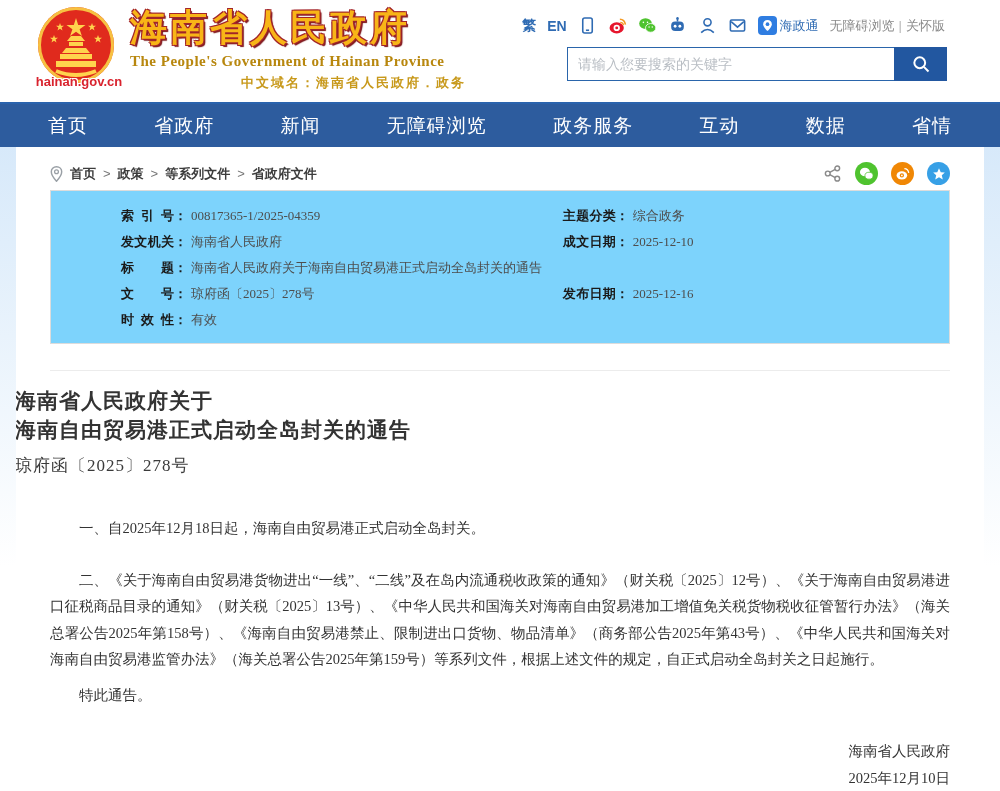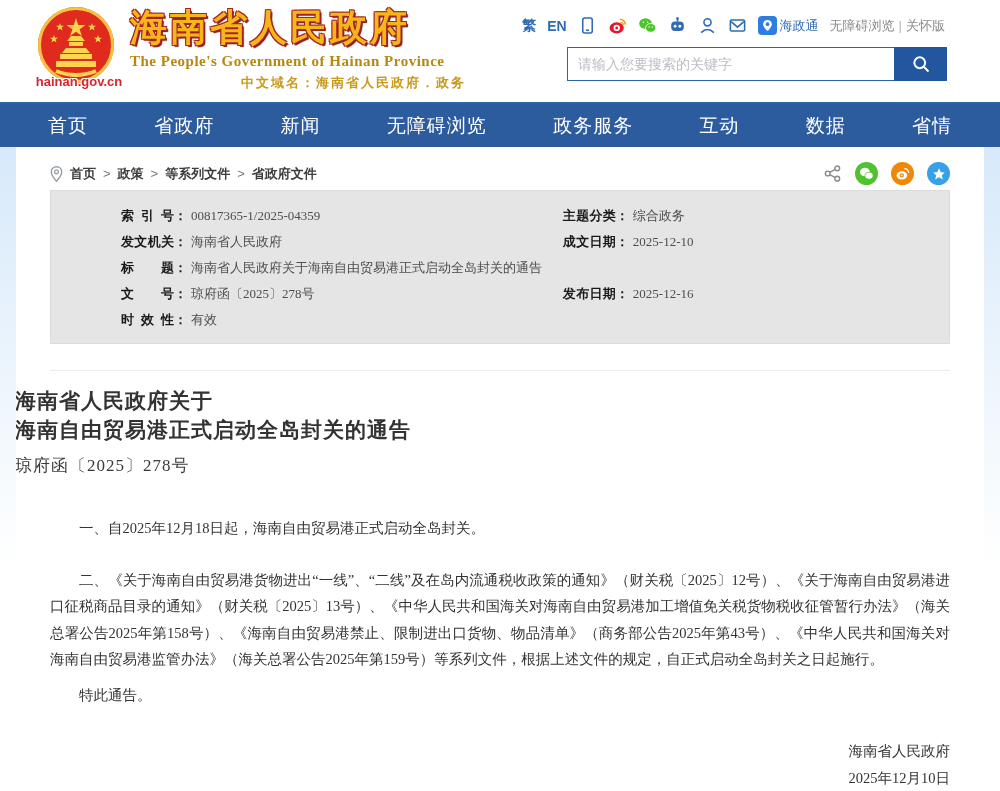--- a/index.html
+++ b/index.html
@@ -51,21 +51,21 @@
   .crumb { display:flex; align-items:center; gap:7px; font-size:13px; font-weight:bold; color:#3c3c3c; }
   .crumb a { color:#3c3c3c; text-decoration:none; cursor:pointer; }
   .crumb .sep { color:#777; font-weight:normal; }
   .crumb-share { margin-left:auto; display:flex; align-items:center; gap:13px; }
   .share-circle { width:23px; height:23px; border-radius:50%; display:inline-flex; align-items:center; justify-content:center; cursor:pointer; }
   .sc-wechat { background:#4fc32f; }
   .sc-weibo { background:#f08705; }
   .sc-qzone { background:#37a0e6; }
 
   
-  .meta-box { position:relative; z-index:1; margin:5px 50px 0; border:1px solid #dcdcdc; background:#e5e5e5; padding:12px 0 10px; font-size:13px; }
+  .meta-box { position:relative; z-index:1; margin:5px 50px 0; border:1px solid #dcdcdc; background:#7dd3fc; padding:12px 0 10px; font-size:13px; }
   .meta-row { display:flex; line-height:26px; }
   .meta-cell { display:flex; }
   .meta-cell.left { flex:0 0 57%; padding-left:70px; }
   .meta-cell.right { flex:1; }
   .meta-label { display:inline-block; width:53px; text-align:justify; text-align-last:justify; font-weight:bold; color:#1a1a1a; }
   .meta-colon { font-weight:bold; color:#1a1a1a; margin-right:4px; }
   .meta-value { color:#4d4d4d; font-family:"Liberation Serif", serif; }
 
   .divider { margin:26px 50px 0; border-top:1px solid #ececec; }
 

